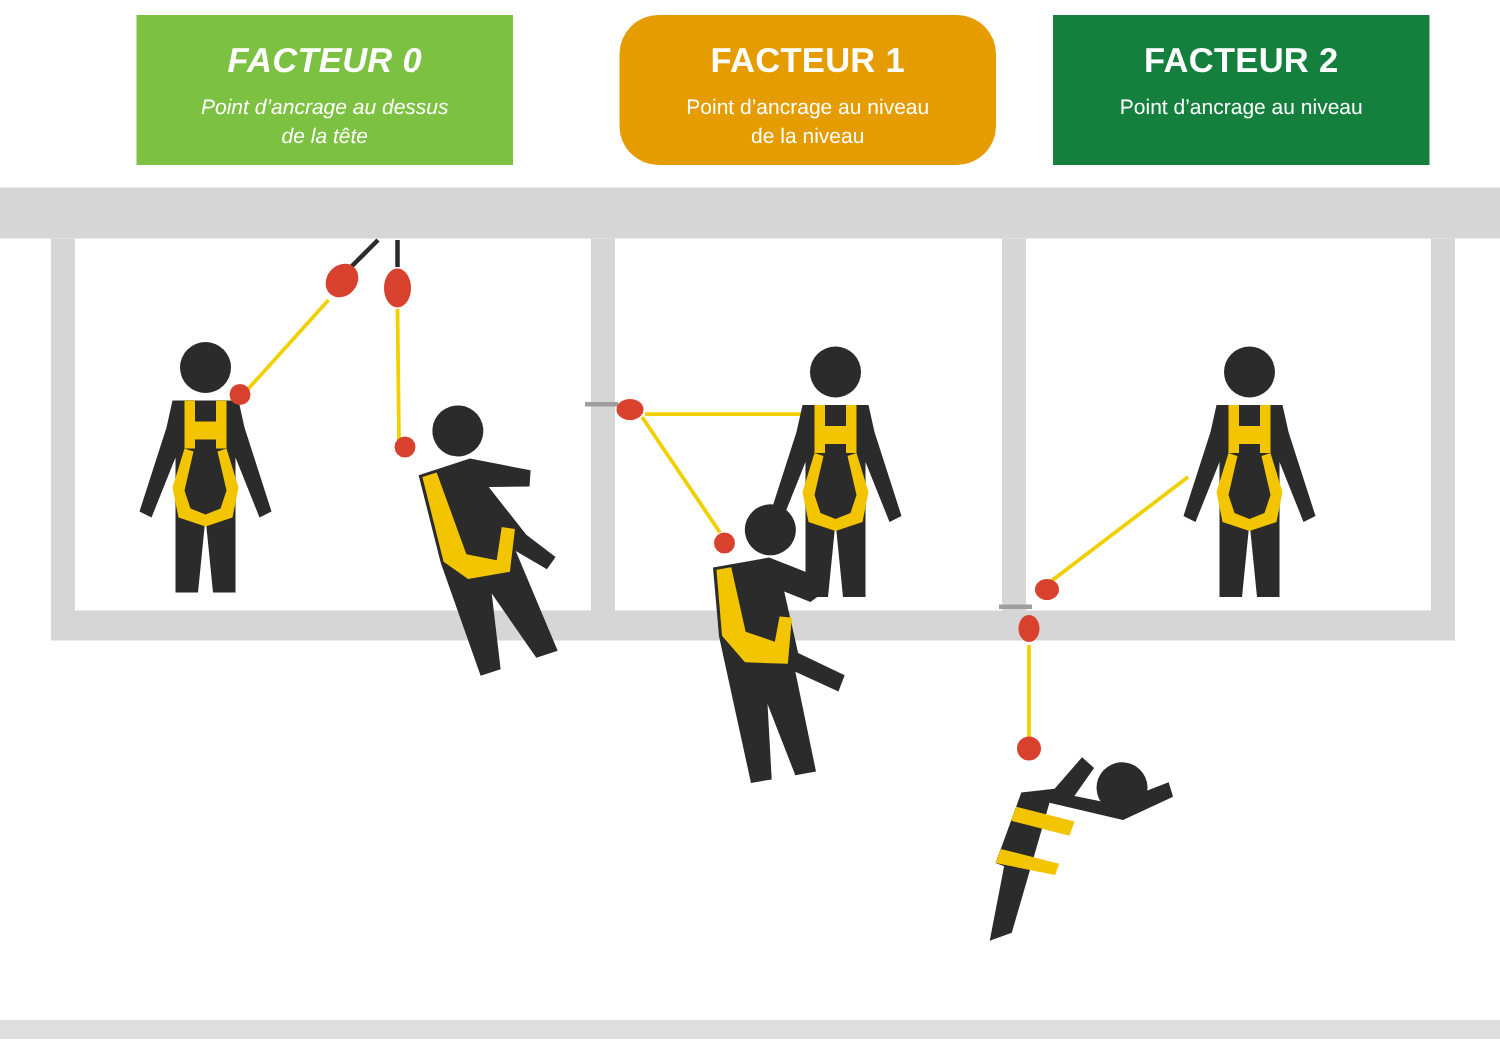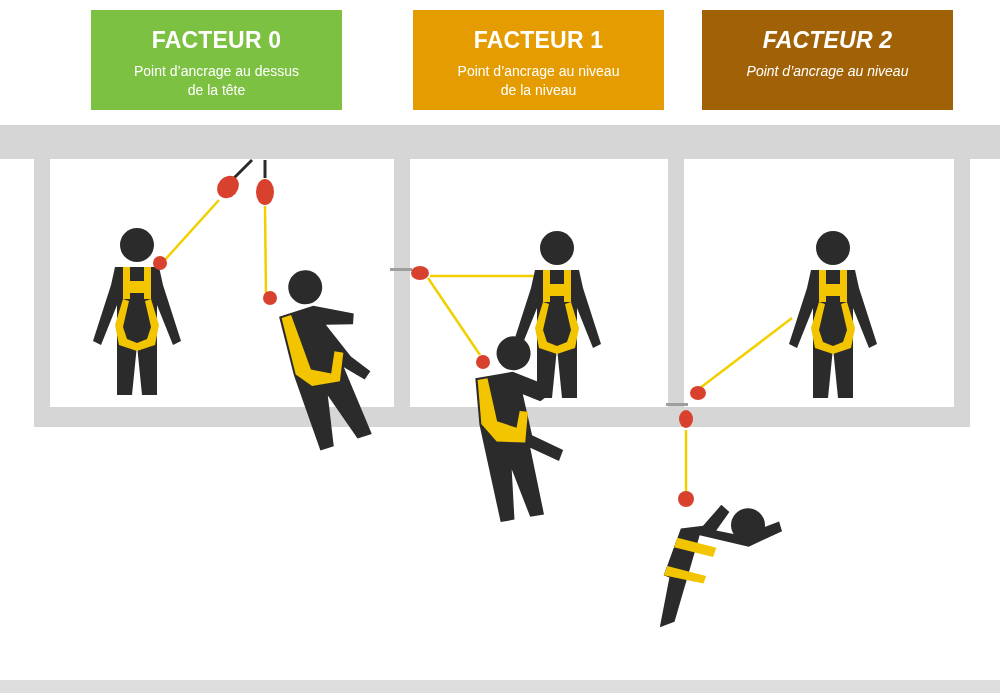--- a/index.html
+++ b/index.html
@@ -1,42 +1,42 @@
 <!DOCTYPE html>
 <html><head>
 <meta charset="utf-8">
 <style>
   html,body{margin:0;padding:0;}
   body{width:1000px;height:693px;background:#ffffff;position:relative;overflow:hidden;font-family:"Liberation Sans",sans-serif;}
   .card{position:absolute;top:10px;height:100px;color:#fff;text-align:center;box-sizing:border-box;}
   .card .title{font-weight:bold;font-size:23px;margin-top:17px;letter-spacing:0.2px;}
   .card .sub{font-size:14px;line-height:19px;margin-top:8px;padding:0 29px;}
-  #card0{left:91px;width:251px;}
+  #card0{left:91px;width:251px;font-style:italic;}
   #card1{left:413px;width:251px;}
   #card2{left:702px;width:251px;}
   svg.scene{position:absolute;left:0;top:0;}
 </style>
 </head>
 <body>
 
 <div class="card" id="card0" style="background:#7dc142;">
   <div class="title">FACTEUR 0</div>
   <div class="sub">
     <div>Point d’ancrage au dessus</div>
     <div>de la tête</div>
   </div>
 </div>
-<div class="card" id="card1" style="background:#e59c00;">
+<div class="card" id="card1" style="background:#e59c00;border-radius:26px;">
   <div class="title">FACTEUR 1</div>
   <div class="sub">
     <div>Point d’ancrage au niveau</div>
     <div>de la niveau</div>
   </div>
 </div>
-<div class="card" id="card2" style="background:#a16207;font-style:italic;">
+<div class="card" id="card2" style="background:#15803d;">
   <div class="title">FACTEUR 2</div>
   <div class="sub">
     <div>Point d’ancrage au niveau</div>
   </div>
 </div>
 
 <svg class="scene" width="1000" height="693" viewBox="0 0 1000 693">
   <defs>
     <g id="standing">
       <circle cx="0" cy="0" r="17" fill="#2b2b2b"></circle>

